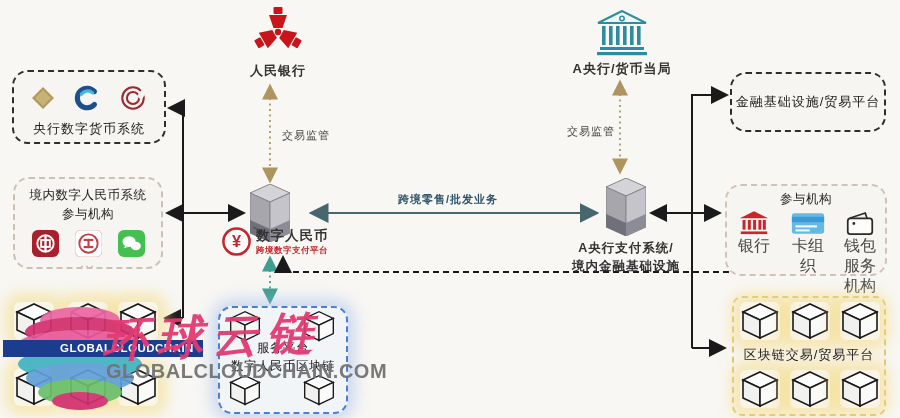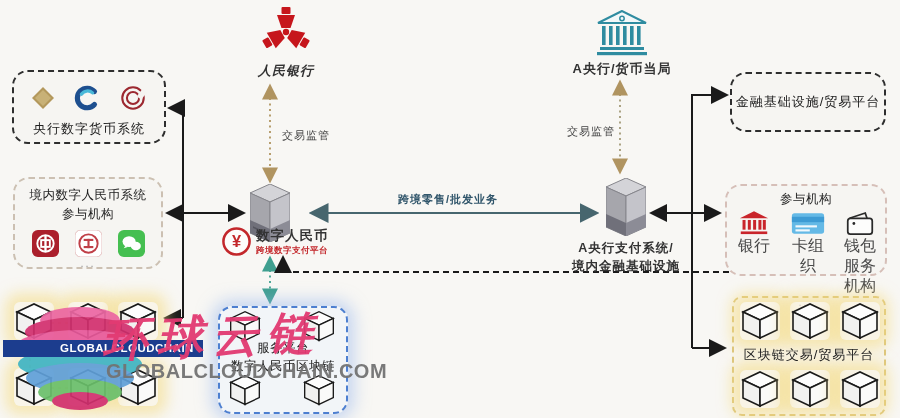--- a/index.html
+++ b/index.html
@@ -89,21 +89,21 @@
     </g>
 
     <line x1="270" y1="259" x2="270" y2="301" stroke="#3f9f8f" stroke-width="1.8" stroke-dasharray="2 3.5" marker-start="url(#at)" marker-end="url(#at)"></line>
 
     <g stroke="#1a1a1a" stroke-width="2" fill="none">
       <line x1="283" y1="272" x2="283" y2="258" marker-end="url(#ab)"></line>
       <line x1="283" y1="272" x2="730" y2="272" stroke-dasharray="6 4"></line>
     </g>
   </svg>
 
-  <div class="abs ctr" style="left:248px;top:6px;width:76px;font-style:italic;">
+  <div class="abs ctr" style="left:240px;top:6px;width:76px;">
     <svg width="52" height="52" viewBox="-26 -26 52 52">
       <g fill="#c6161c">
         <g>
             <rect x="-4.5" y="-25" width="9" height="7" rx="1"></rect>
             <path d="M-9,-17 h18 l-4.5,13 h-9 z"></path>
           </g>
         <g transform="rotate(120)">
             <rect x="-4.5" y="-25" width="9" height="7" rx="1"></rect>
             <path d="M-9,-17 h18 l-4.5,13 h-9 z"></path>
           </g>

